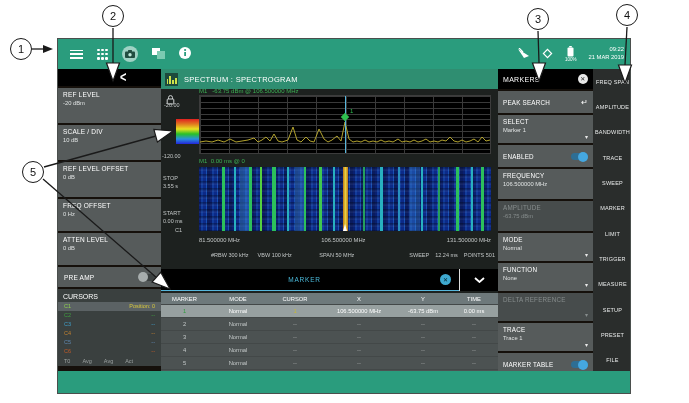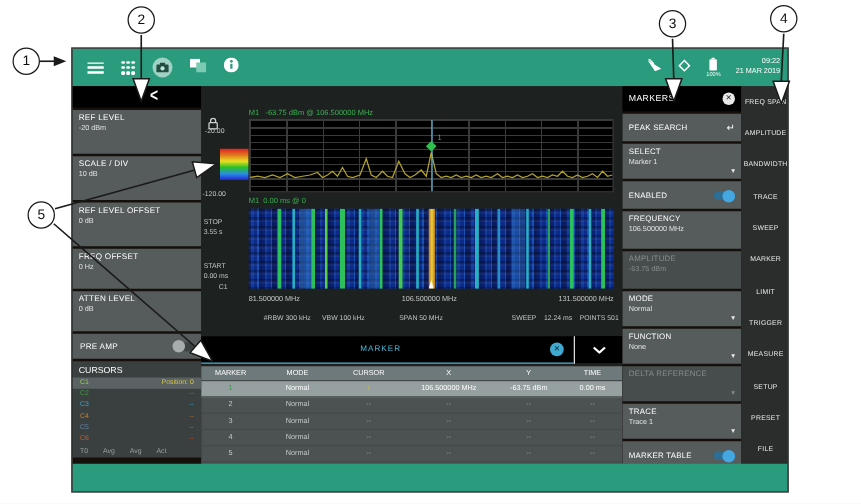--- a/index.html
+++ b/index.html
@@ -265,20 +265,29 @@
         <div class="cur-foot">
           <span>T0</span>
           <span>Avg</span>
           <span>Avg</span>
           <span>Act</span>
         </div>
       </div>
     </div>
 
     <div class="window">
+      <div class="win-title">
+        <span class="spec-icon">
+          <i style="height:5px"></i>
+            <i style="height:8px"></i>
+            <i style="height:4px"></i>
+            <i style="height:6px"></i>
+        </span>
+        <span class="txt">SPECTRUM : SPECTROGRAM</span>
+      </div>
 
       <span class="lock-ico">
         <svg width="9" height="10" viewBox="0 0 9 10">
             <path d="M2.5 4 V2.6 A2 2 0 0 1 6.5 2.6 V4" fill="none" stroke="#cfd3d3" stroke-width="1"></path>
             <rect x="1.2" y="4" width="6.6" height="5" rx="0.8" fill="none" stroke="#cfd3d3" stroke-width="1"></rect>
           </svg>
       </span>
       <div class="readout" style="left:38px; top:19px;">
         <span>M1</span>&nbsp;&nbsp;
         <span>-63.75 dBm @ 106.500000 MHz</span>

